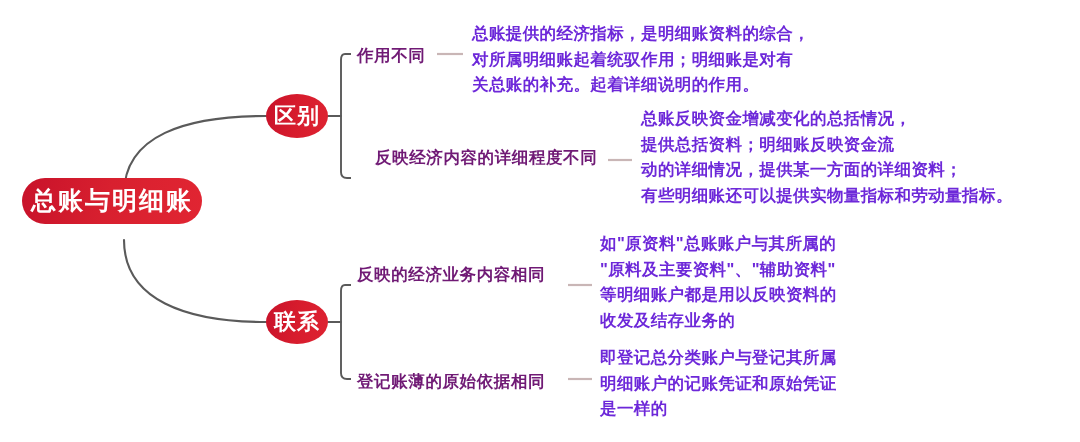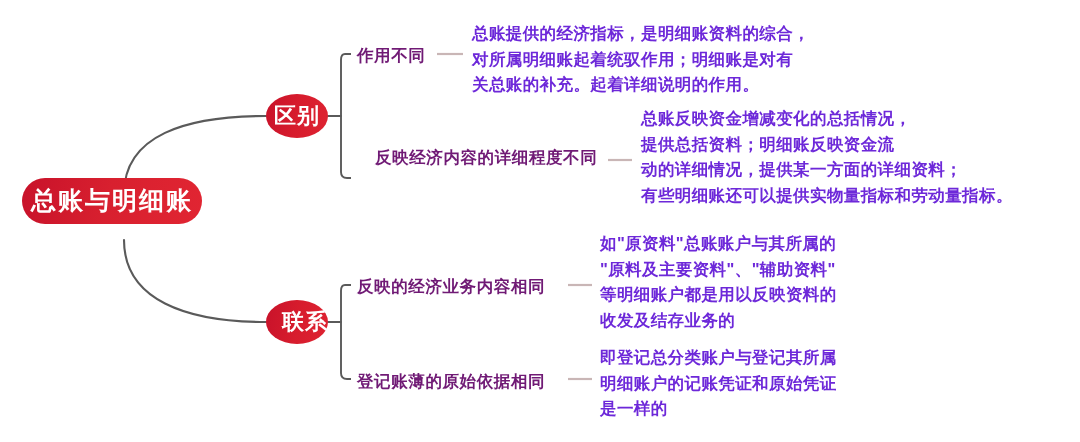--- a/index.html
+++ b/index.html
@@ -51,34 +51,34 @@
   .node-branch {
     width: 62px;
     height: 44px;
     line-height: 43px;
     font-size: 22px;
     border-radius: 50% / 50%;
     background: linear-gradient(100deg, #C8122A 0%, #D71C2D 50%, #DE2331 100%);
     letter-spacing: 1px;
   }
   .node-branch-1 { left: 266px; top: 94px; }
-  .node-branch-2 { left: 266px; top: 300px; text-align: right; }
+  .node-branch-2 { left: 266px; top: 300px; }
 
   
   .sublabel {
     position: absolute;
     font-size: 16.5px;
     font-weight: bold;
     color: #701a75;
     white-space: nowrap;
     letter-spacing: 0.6px;
   }
   .sl-1 { left: 357px; top: 45px; }
   .sl-2 { left: 375px; top: 147px; }
-  .sl-3 { left: 357px; top: 276px; }
+  .sl-3 { left: 357px; top: 264px; }
   .sl-4 { left: 357px; top: 371px; }
 
   
   .leaf {
     position: absolute;
     font-size: 16.5px;
     font-weight: bold;
     color: #6d28d9;
     line-height: 25.5px;
     letter-spacing: 0.4px;

